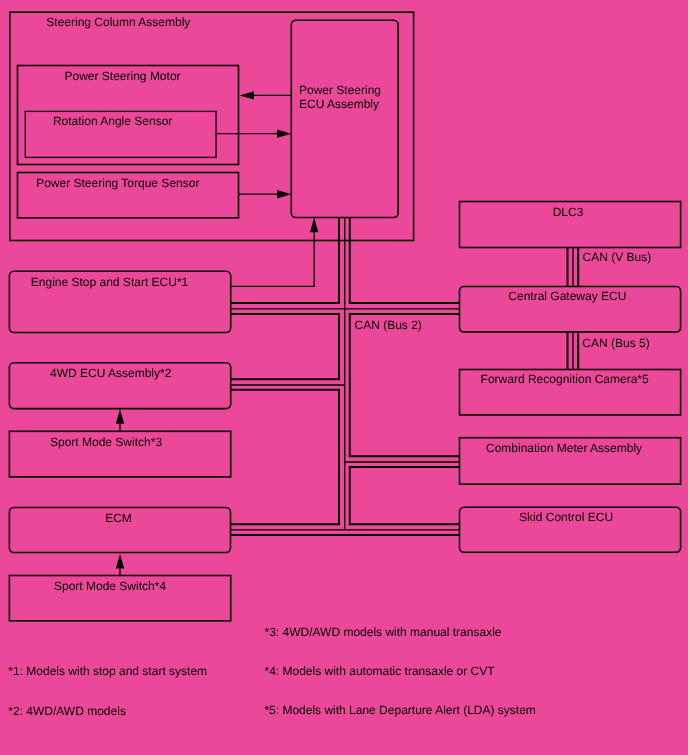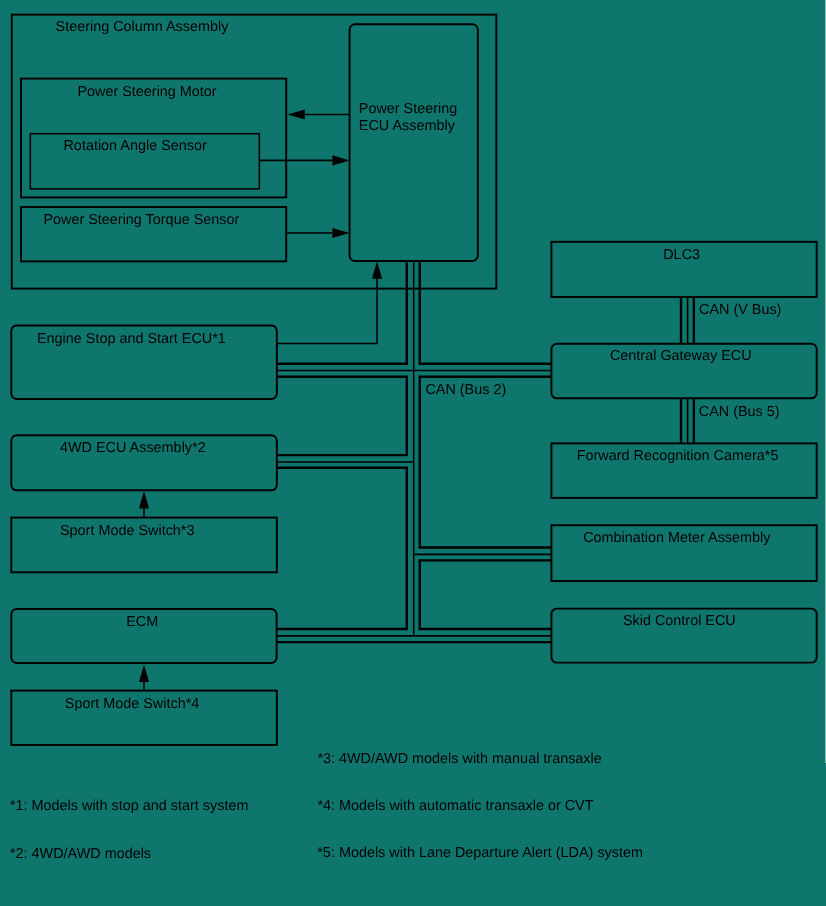--- a/index.html
+++ b/index.html
@@ -1,19 +1,19 @@
 <!DOCTYPE html>
 <html><head>
 <meta charset="utf-8">
 <title>CAN Communication System Diagram</title>
 <style>
   html,body{margin:0;padding:0;background:#ffffff;}
   body{width:688px;height:755px;overflow:hidden;
        font-family:"Liberation Sans",sans-serif;font-size:12px;color:#000;}
-  #stage{position:relative;width:688px;height:755px;background:#0f766e;}
+  #stage{position:relative;width:688px;height:755px;background:#ec4899;}
   #diagram{position:absolute;left:0;top:0;}
   #diagram text{font-family:"Liberation Sans",sans-serif;}
   #stage, #diagram, #diagram text{-webkit-font-smoothing:antialiased;
      text-rendering:geometricPrecision;}
 </style>
 </head>
 <body>
 
 <div id="stage">
   <svg id="diagram" width="688" height="755" viewBox="0 0 688 755">

